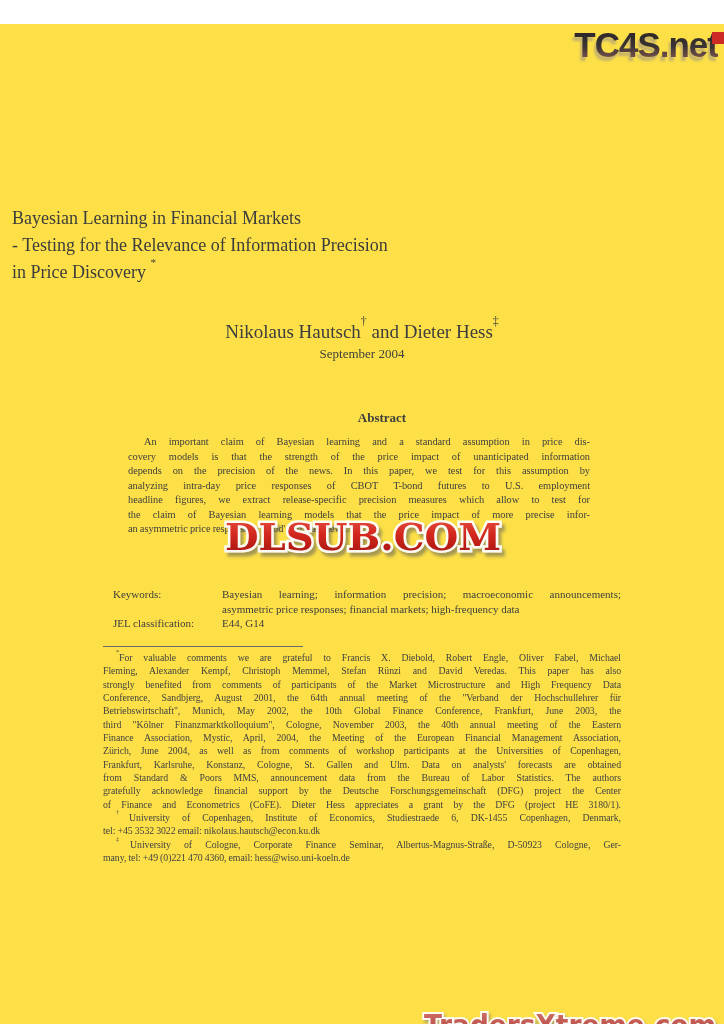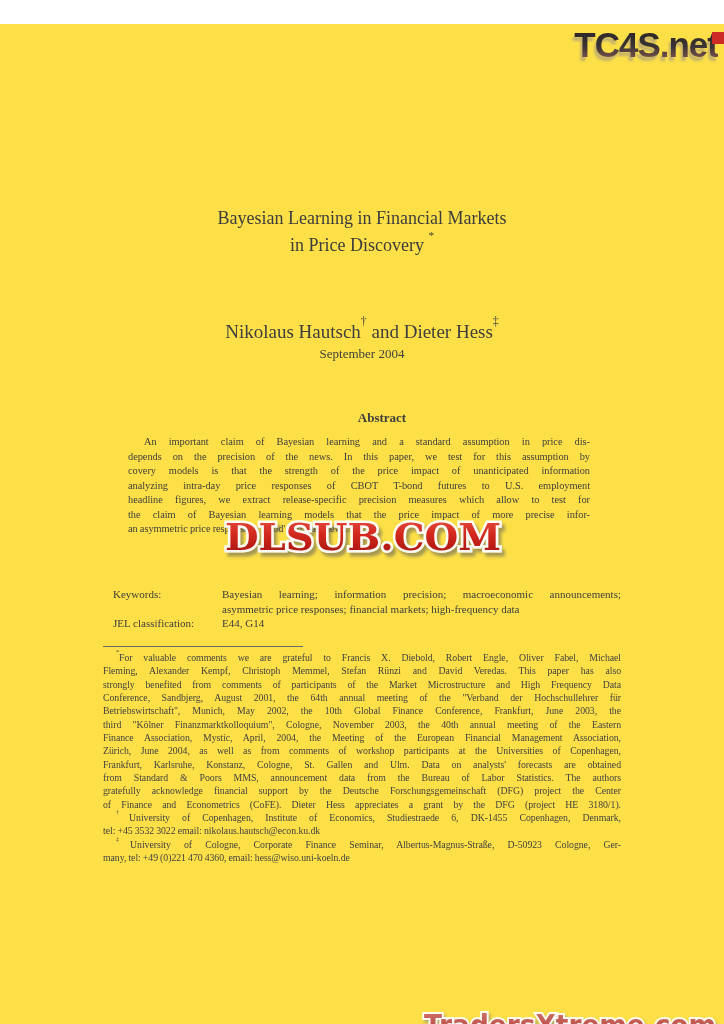--- a/index.html
+++ b/index.html
@@ -10,22 +10,22 @@
   
   .wm-top{position:absolute;top:1px;right:6px;height:50px;}
   .wm-top-text{
     font-family:"Liberation Sans",sans-serif;font-weight:bold;font-size:35px;letter-spacing:-1px;
     background:linear-gradient(#262224 0%,#3b3334 55%,#956159 100%);
     -webkit-background-clip:text;background-clip:text;color:transparent;
     filter:drop-shadow(-2px 4px 1px rgba(150,140,140,0.55));
   }
   .wm-top-badge{position:absolute;top:7px;right:-6px;width:12px;height:12px;background:#cc2b25;display:block;}
   
-  .title{position:absolute;top:181px;left:0;right:0;margin:0;text-align:center;
-    font-weight:normal;font-size:18px;line-height:27px;color:#3c3c3c;}
+  .title{position:absolute;top:181px;left:0;right:0;margin:0;text-align:left;
+    font-weight:normal;font-size:18px;line-height:27px;color:#3c3c3c;padding-left:12px;}
   .authors{position:absolute;top:297px;left:0;right:0;text-align:center;font-size:19px;}
   .date{position:absolute;top:322px;left:0;right:0;text-align:center;font-size:13px;}
   sup{font-size:0.62em;line-height:0;position:relative;top:-0.45em;}
   
   .abstract-head{position:absolute;top:386px;left:0;right:0;text-align:center;font-weight:bold;font-size:13px;padding-left:40px;}
   .abstract-body{position:absolute;top:411px;left:128px;width:462px;
     font-size:10.4px;line-height:14.55px;letter-spacing:-0.05px;word-spacing:-0.4px;}
   .abstract-body .line{text-align:justify;text-align-last:justify;}
   .abstract-body .line:first-child{text-indent:16px;}
   .abstract-body .line:last-child{text-align-last:left;}
@@ -53,31 +53,32 @@
 
 <div class="page">
 
   <div class="wm-top">
     <span class="wm-top-text">TC4S.net</span>
     <span class="wm-top-badge"></span>
   </div>
 
   <h1 class="title">
     <div>Bayesian Learning in Financial Markets</div>
+    <div>- Testing for the Relevance of Information Precision</div>
     <div><span>in Price Discovery </span><sup>*</sup></div>
   </h1>
 
   <div class="authors">Nikolaus Hautsch<sup>†</sup> and Dieter Hess<sup>‡</sup></div>
   <div class="date">September 2004</div>
 
   <div class="abstract-head">Abstract</div>
   <div class="abstract-body">
       <div class="line">An important claim of Bayesian learning and a standard assumption in price dis-</div>
+      <div class="line">covery models is that the strength of the price impact of unanticipated information</div>
       <div class="line">depends on the precision of the news. In this paper, we test for this assumption by</div>
-      <div class="line">covery models is that the strength of the price impact of unanticipated information</div>
       <div class="line">analyzing intra-day price responses of CBOT T-bond futures to U.S. employment</div>
       <div class="line">headline figures, we extract release-specific precision measures which allow to test for</div>
       <div class="line">the claim of Bayesian learning models that the price impact of more precise infor-</div>
       <div class="line">an asymmetric price response to 'good' and 'bad' news.</div>
     </div>
 
   <div class="kw-block">
     <div class="kw-row">
       <div class="kw-label">Keywords:</div>
       <div class="kw-value">

